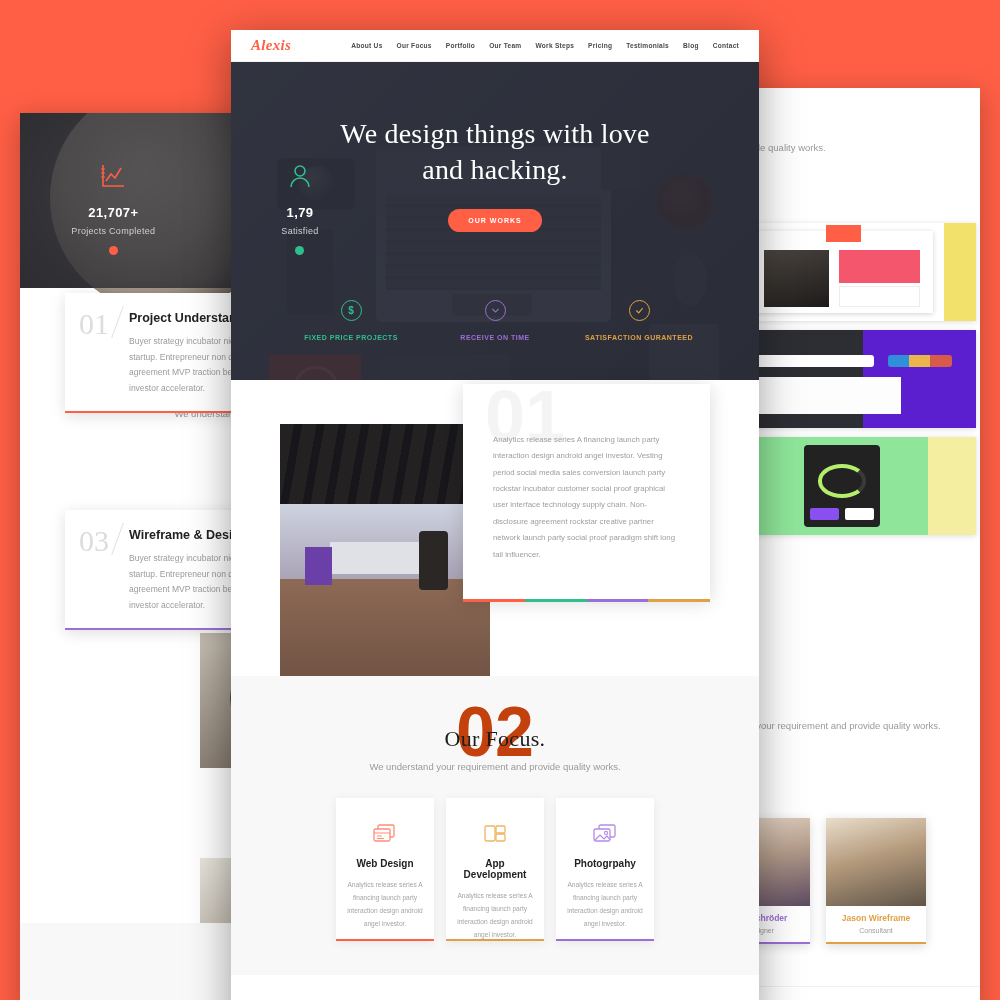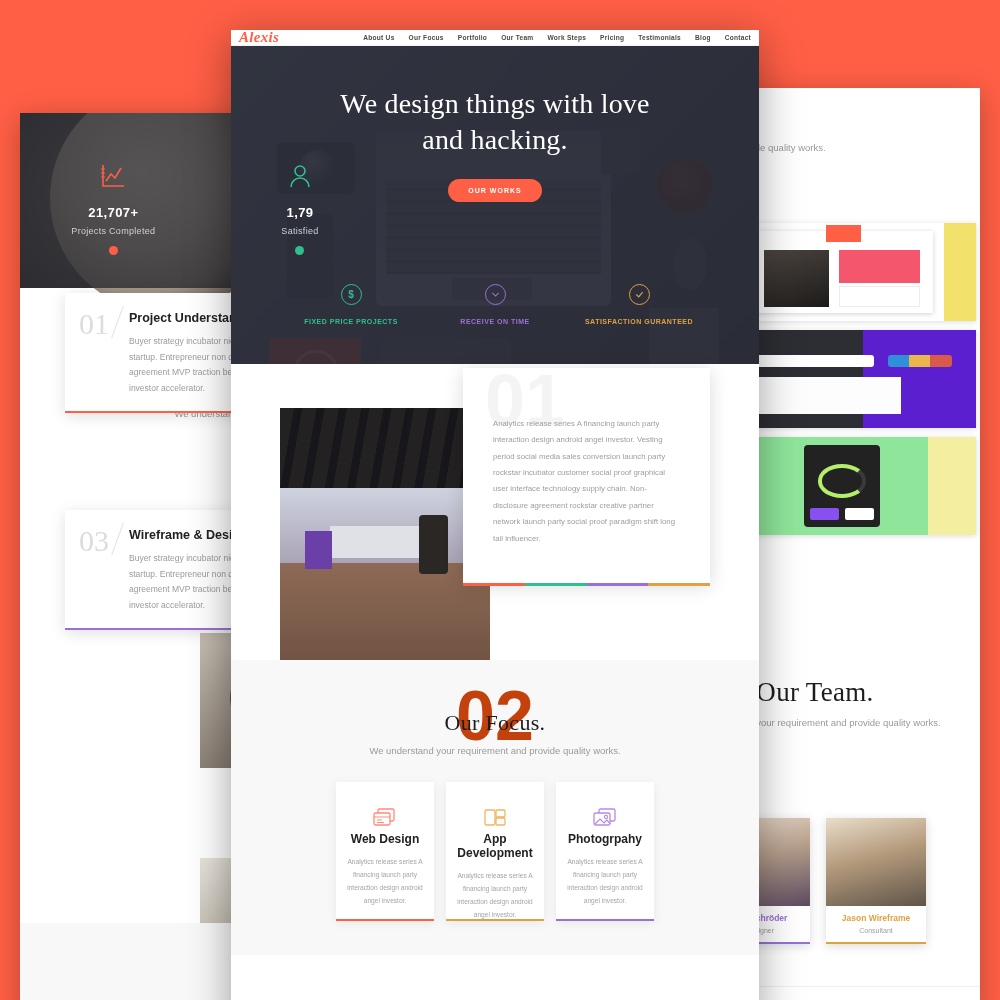--- a/index.html
+++ b/index.html
@@ -137,22 +137,22 @@
     background:#fff; border-top:1px solid #f0f0f0; }
 
   
   #page-front{
     position:absolute; left:231px; top:30px;
     width:528px; height:1000px;
     background:#fff;
     box-shadow:0 10px 40px rgba(0,0,0,.38);
     overflow:hidden;
   }
-  #topbar{ height:16px; background:#fff; display:flex; align-items:center;
-    padding:0 8px; border-bottom:1px solid #f3f3f3; }
+  #topbar{ height:32px; background:#fff; display:flex; align-items:center;
+    padding:0 20px; border-bottom:1px solid #f3f3f3; }
   #logo{ font-family:"Liberation Serif",serif; font-style:italic;
     color:#FF5F45; font-size:15px; font-weight:700; letter-spacing:.3px; }
   #nav{ margin-left:auto; display:flex; gap:14px; }
   #nav a{ font-size:6.6px; color:#4a4a4a; text-decoration:none; letter-spacing:.25px;
     font-weight:600; }
 
   #hero{ position:relative; height:318px; overflow:hidden;
     background:linear-gradient(135deg,#3e4250,#2f323d 60%,#262932); }
   .desk-obj{ position:absolute; border-radius:3px; }
   #laptop{ left:145px; top:85px; width:235px; height:175px;
@@ -169,21 +169,21 @@
   #mug{ right:46px; top:112px; width:56px; height:56px; border-radius:50%;
     background:radial-gradient(circle at 40% 36%,#4a2b2b,#301c1c); border:3px solid #3d2424;}
   #mouse{ right:52px; top:192px; width:34px; height:52px; border-radius:17px/26px; background:#33363f;}
   #cup2{ right:120px; top:80px; width:38px; height:48px; background:#333641; border-radius:3px;}
   #book{ left:38px; top:292px; width:92px; height:60px; background:#6d2e2e; }
   #book::after{content:"";position:absolute;left:24px;top:12px;width:40px;height:40px;
     border-radius:50%;border:3px solid #8b4242;}
   #pad{ left:150px; top:292px; width:130px; height:62px; background:#33363f;}
   #notebk{ right:40px; top:262px; width:70px; height:92px; background:#383b46;}
   #hero-veil{ position:absolute; inset:0; background:rgba(44,47,58,.72); }
-  #hero-inner{ position:absolute; inset:0; z-index:5; text-align:center; padding-top:40px;}
+  #hero-inner{ position:absolute; inset:0; z-index:5; text-align:center; padding-top:54px;}
   #hero h1{ font-family:"Liberation Serif",serif; color:#fff; font-size:28px;
     font-weight:400; line-height:1.3; letter-spacing:.2px;}
   #hero-btn{ display:inline-block; margin-top:20px; background:#FF5F45; color:#fff;
     font-size:7px; font-weight:700; letter-spacing:1px; padding:8px 20px; border-radius:14px;
     border:none; cursor:pointer; }
   #badges{ position:absolute; left:0; right:0; top:238px; z-index:6;
     display:flex; justify-content:space-around; padding:0 48px;}
   .badge{ text-align:center; width:150px; }
   .badge .circ{ width:21px;height:21px;border-radius:50%;border:1.5px solid;
     margin:0 auto 13px; display:flex;align-items:center;justify-content:center;
@@ -216,21 +216,21 @@
   #about-bars{ position:absolute; left:232px; top:219px; width:247px; height:3px; display:flex;}
   #about-bars div{ flex:1; }
 
   #focus{ background:#f8f8f8; padding:28px 0 34px; position:relative; }
   #focus .sec-ghost{ font-size:70px; }
   #focus .sec-title{ font-size:22px; }
   #cards{ display:flex; gap:12px; justify-content:center; margin-top:26px; }
   .fcard{ width:98px; background:#fff; box-shadow:0 2px 10px rgba(0,0,0,.07);
     padding:22px 10px 0; text-align:center; position:relative; min-height:130px;}
   .fcard .ic{ height:28px; display:flex; align-items:center; justify-content:center; }
-  .fcard h5{ font-size:12px; color:#222; font-weight:600;}
+  .fcard h5{ font-size:10px; color:#222; margin-top:10px; font-weight:600;}
   .fcard p{ font-size:6.6px; color:#a5a5a5; line-height:1.95; margin-top:10px; }
   .fcard .bbar{ position:absolute; left:0; bottom:0; width:100%; height:2px; }
 </style>
 </head>
 <body>
 
 <div id="page-left">
 
   <div id="stats-band">
     <div class="latte"></div>
@@ -323,21 +323,20 @@
     </div>
     <div class="folio f3">
       <div class="phone"></div>
         <div class="ring"></div>
         <div class="bt1"></div>
         <div class="bt2"></div>
     </div>
   </div>
 
   <div class="sec-head" style="position:absolute;left:230px;right:0;top:575px;">
-    <div class="sec-title serif">Our Team.</div>
     <div class="sec-sub">We understand your requirement and provide quality works.</div>
   </div>
 
   <div class="team-row">
     <div class="member">
       <div class="m-photo m1"></div>
       <div class="m-body">
         <div class="m-name" style="color:#9b6fd6">nna Schröder</div>
         <div class="m-role">Designer</div>
       </div>

